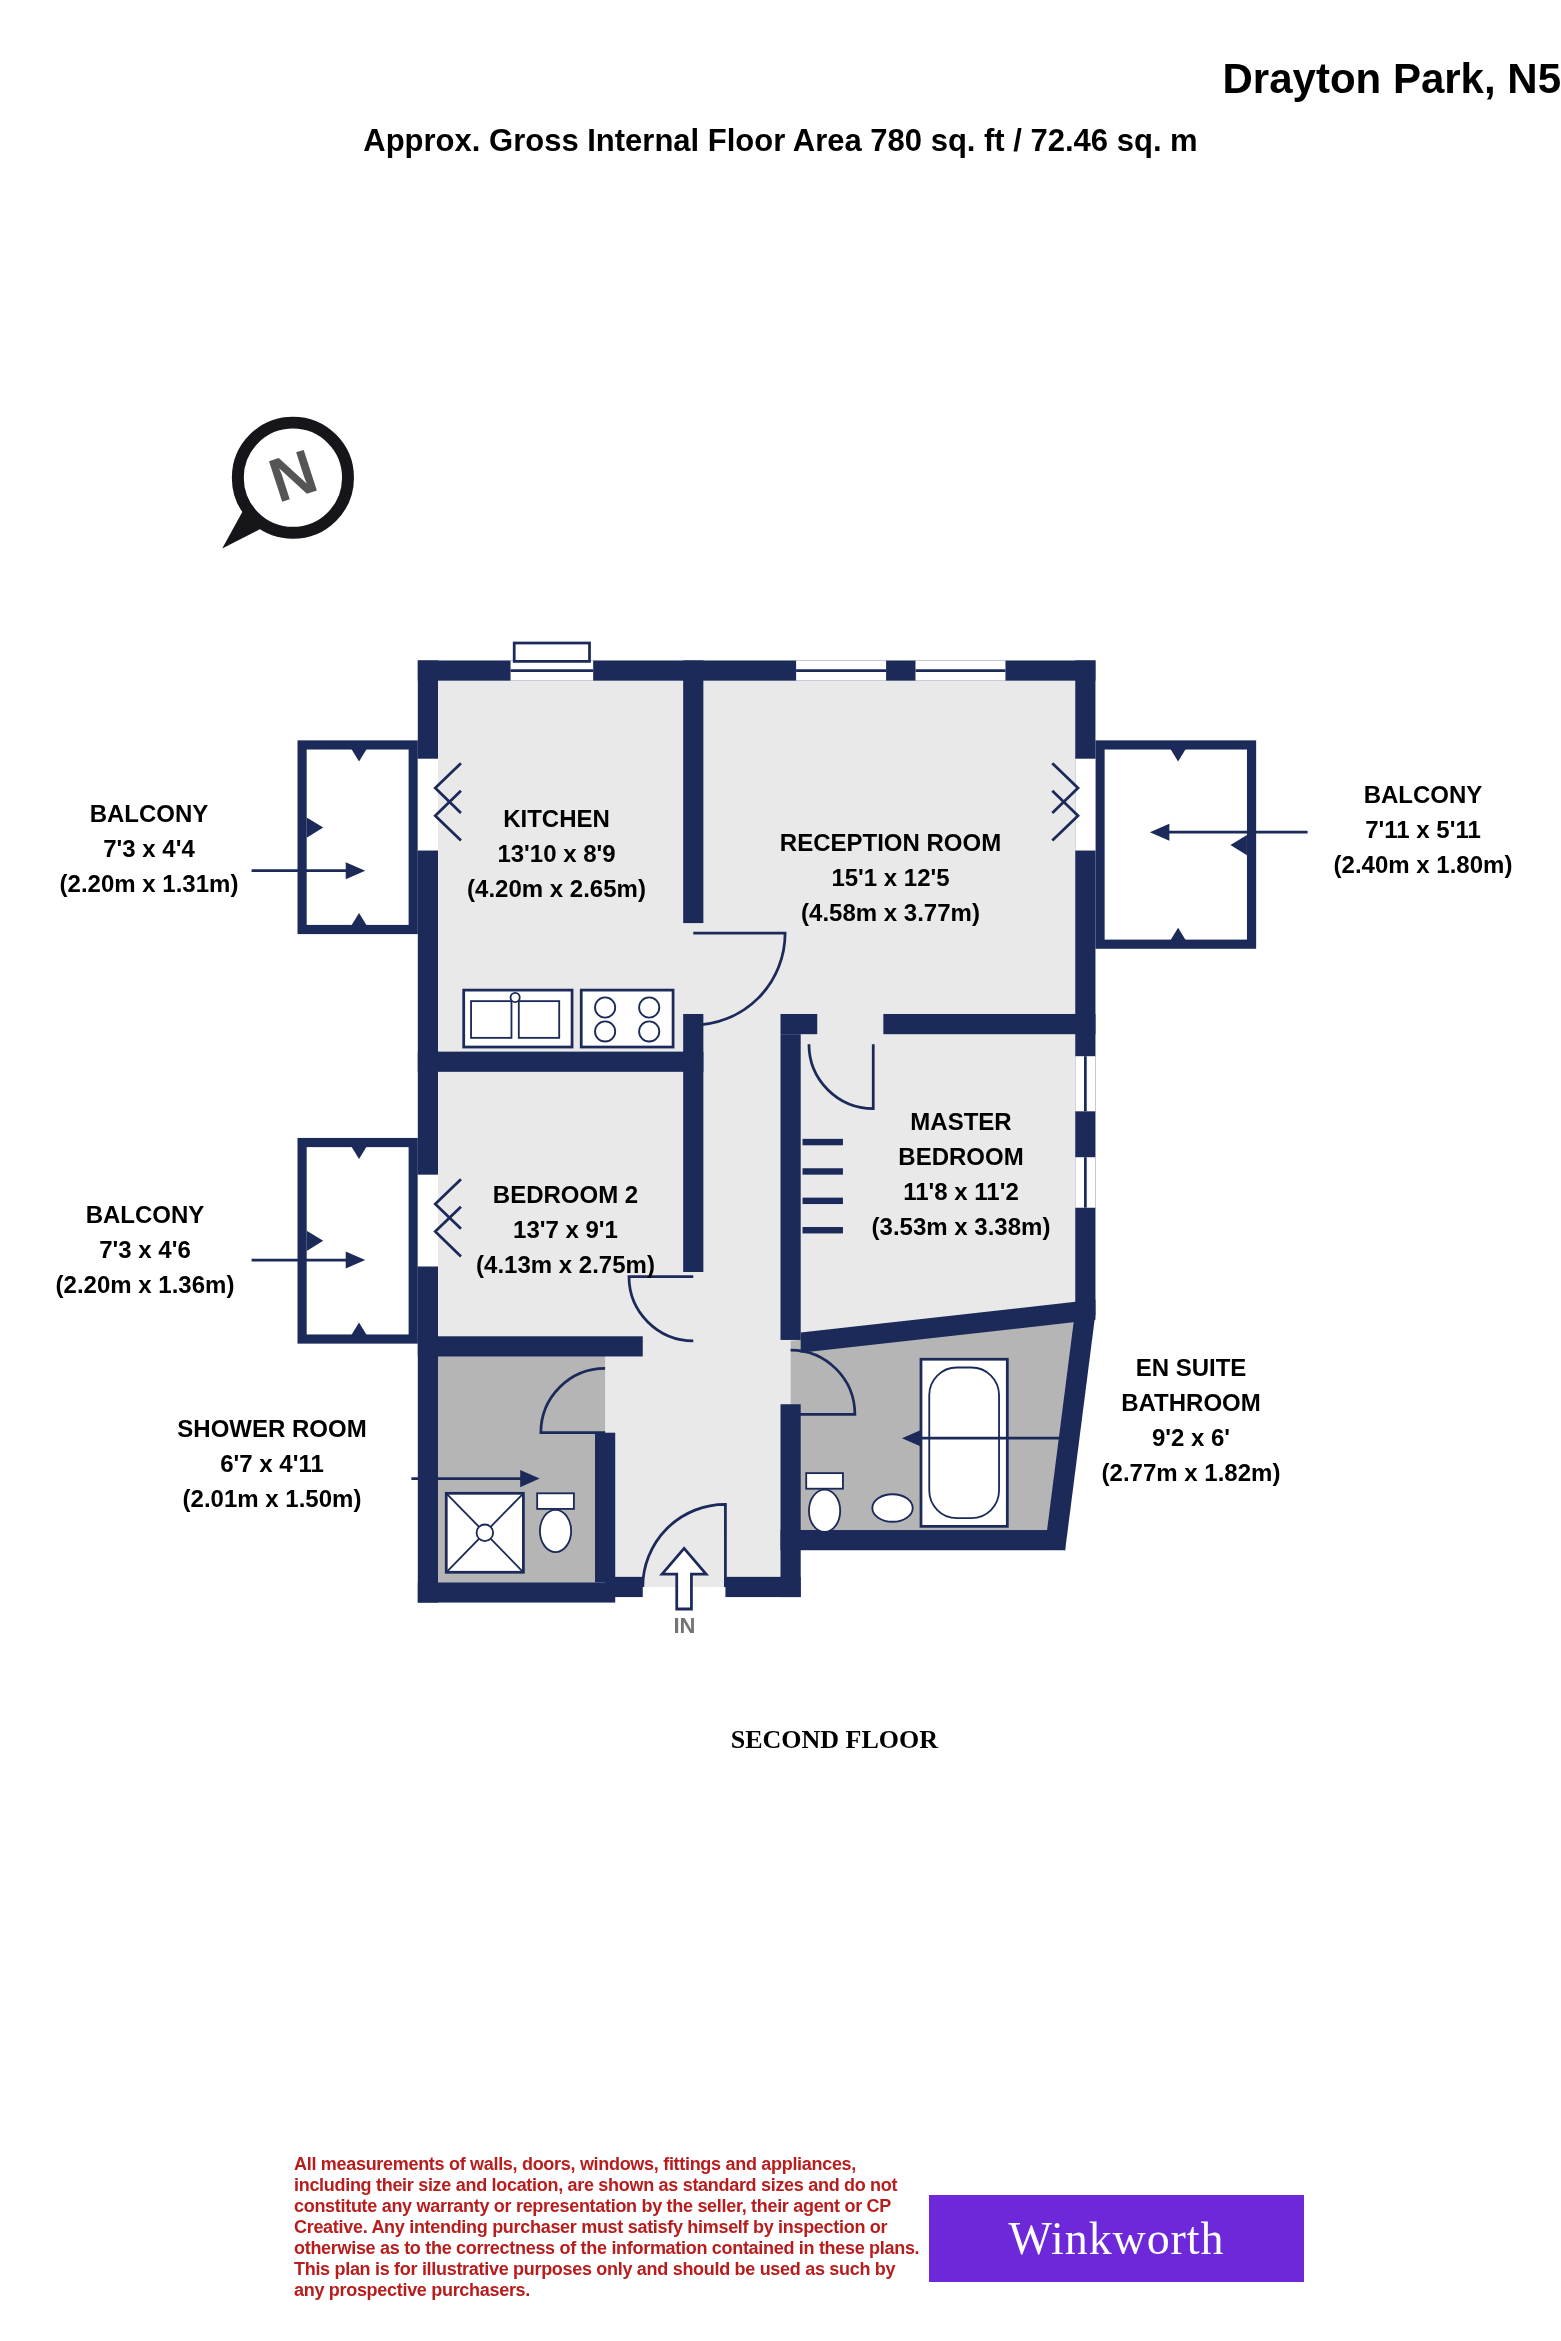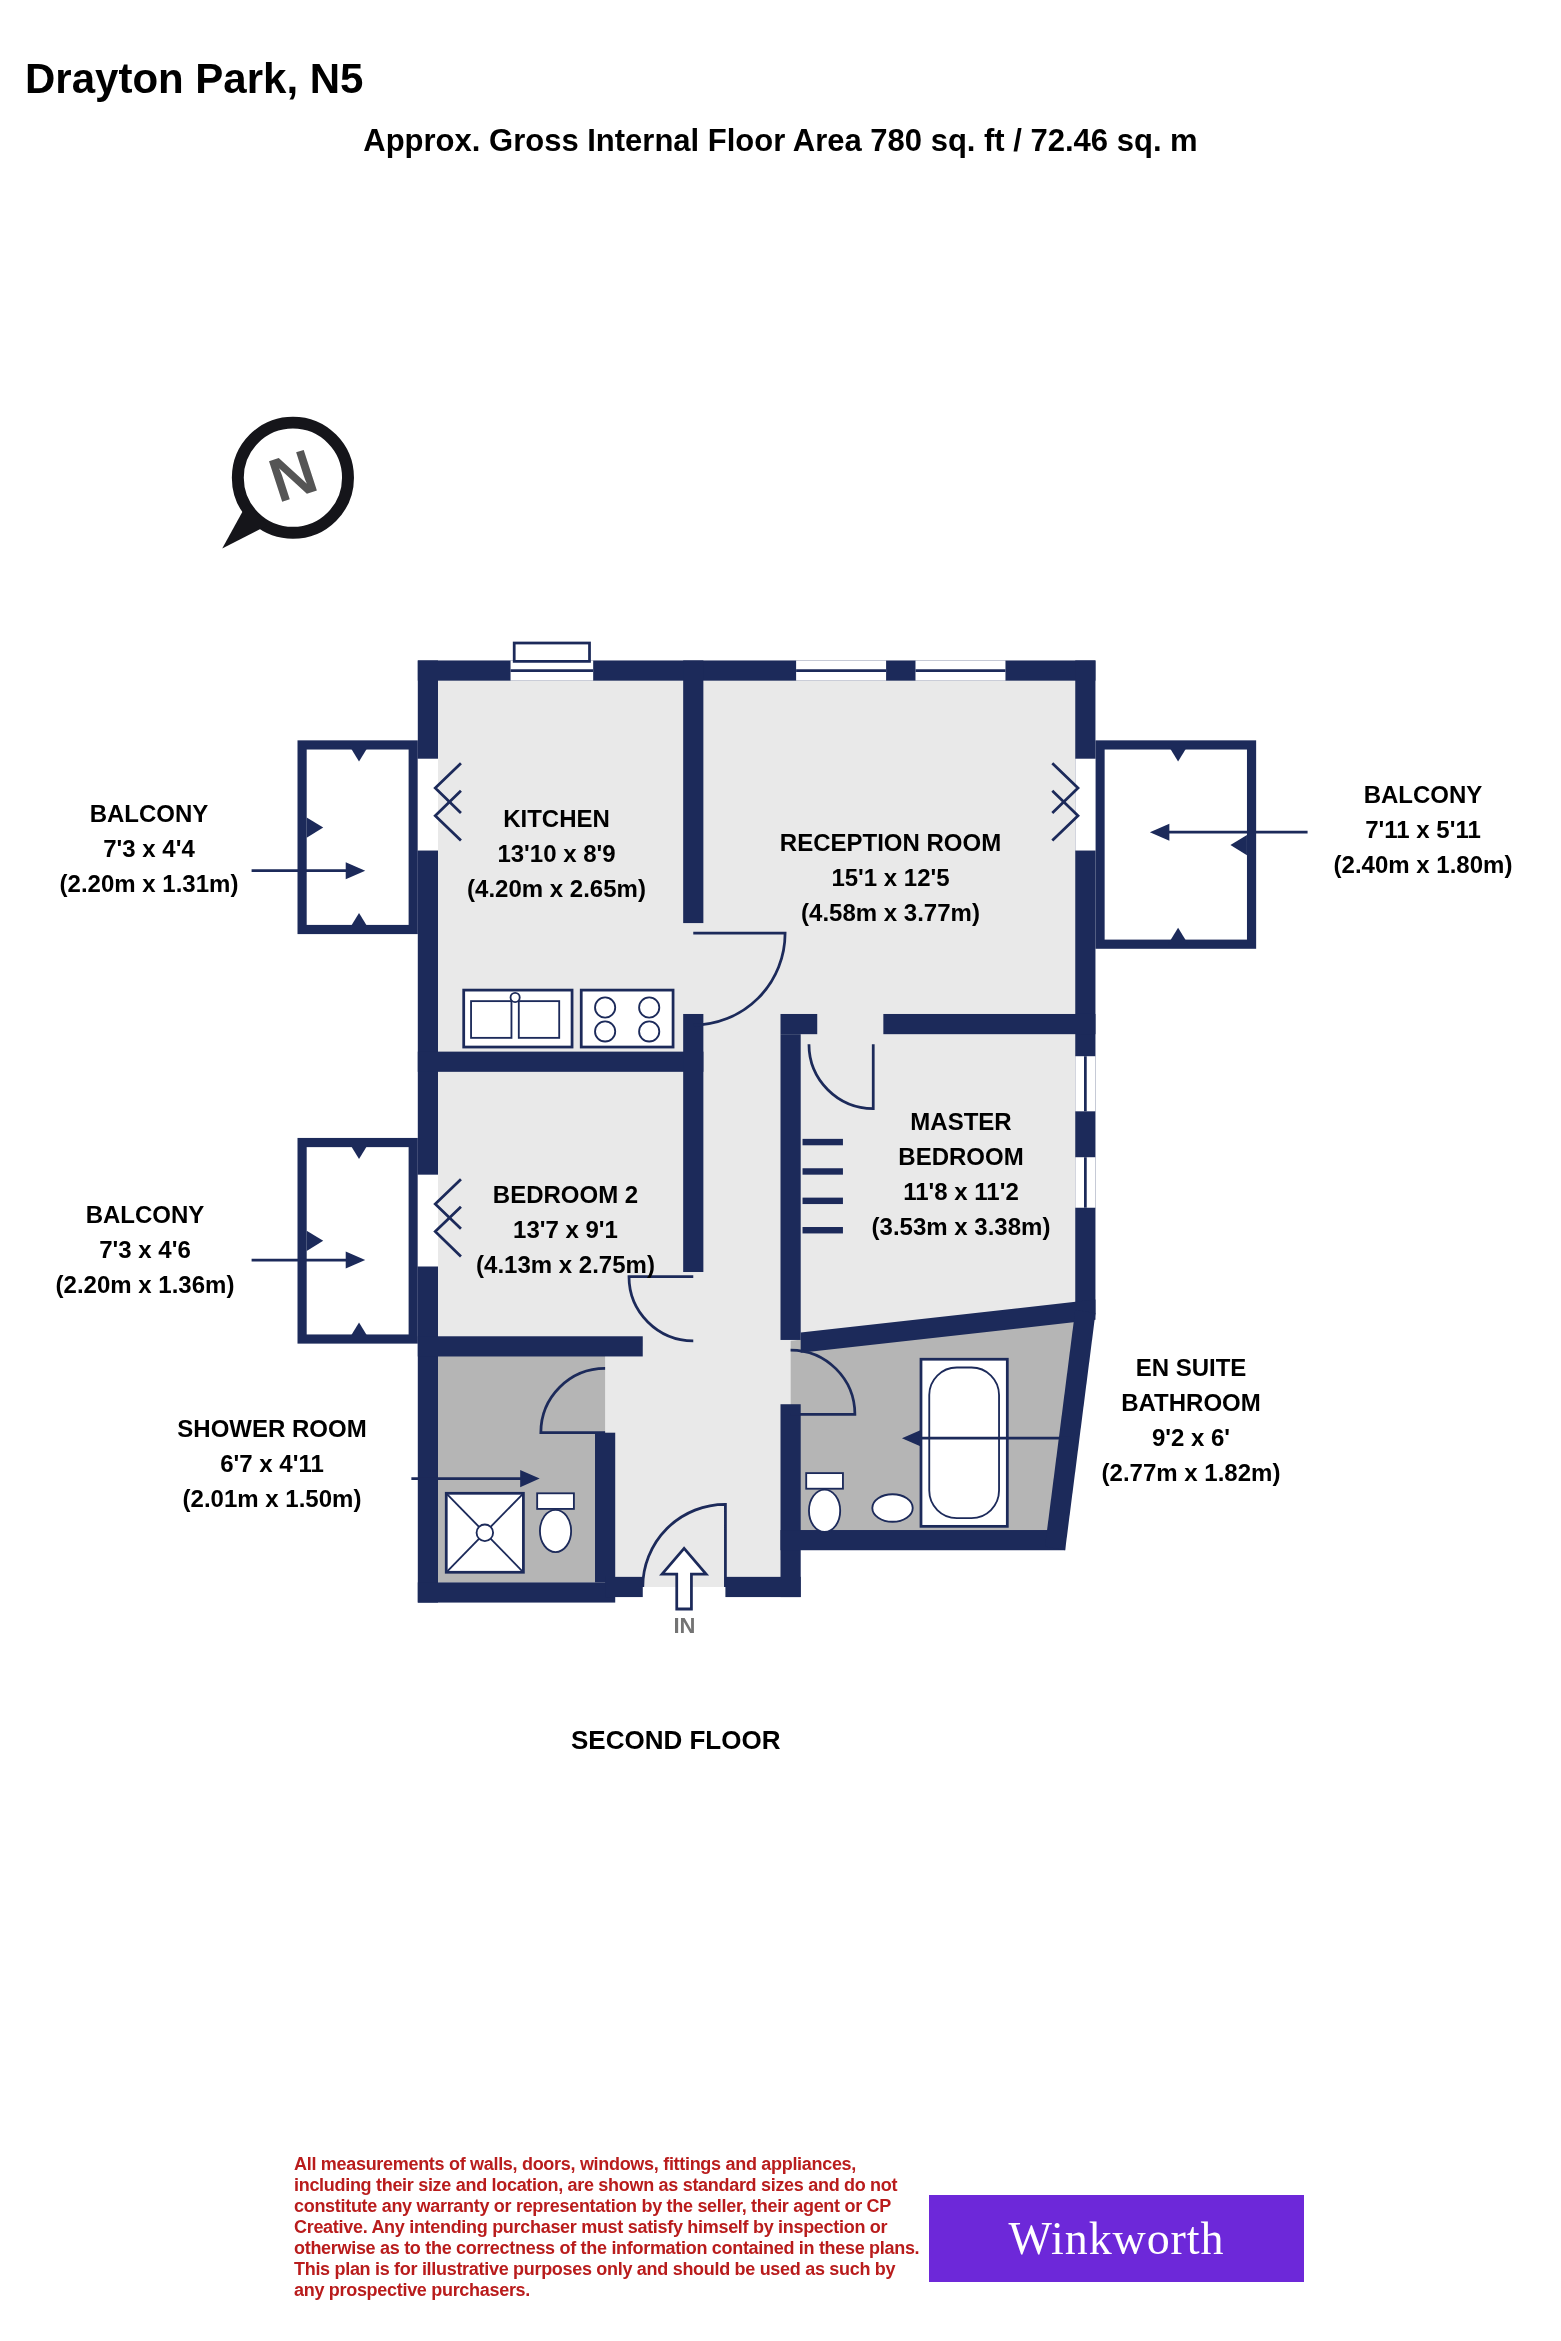--- a/index.html
+++ b/index.html
@@ -1,36 +1,36 @@
 <!DOCTYPE html>
 <html style="font-size:14.7px"><head>
 <meta charset="utf-8">
 <style>
   * { margin:0; padding:0; box-sizing:border-box; }
   html, body { background:#ffffff; font-family:"Liberation Sans", sans-serif; }
   .page { position:relative; width:1561px; height:2342px; background:#ffffff; overflow:hidden; }
   .plan-svg { position:absolute; left:0; top:0; }
 
-  .title { position:absolute; left:0; top:55px; width:1561px; text-align:left;
-           font-size:42px; font-weight:bold; color:#000;padding-left:25px; }
+  .title { position:absolute; left:0; top:55px; width:1561px; text-align:right;
+           font-size:42px; font-weight:bold; color:#000; }
   .subtitle { position:absolute; left:0; top:123px; width:1561px; text-align:center;
               font-size:31px; font-weight:bold; color:#000; }
 
   .room-label { position:absolute; text-align:center; color:#000;
                 font-weight:bold; font-size:24px; line-height:35px; }
 
   .compass-n { position:absolute; left:259px; top:433px; width:68px; height:86px;
                line-height:86px; text-align:center; font-size:62px; font-weight:bold;
                color:#555; transform:rotate(-18deg); }
 
   .in-label { position:absolute; left:648px; top:1613px; width:73px; text-align:center;
               font-weight:bold; font-size:22px; color:#737373; }
 
-  .floor-label { position:absolute; left:571px; top:1725px; width:367px; text-align:left;
-                 font-weight:bold; font-size:26px; color:#000; }
+  .floor-label { position:absolute; left:571px; top:1725px; width:367px; text-align:right;
+                 font-weight:bold; font-size:26px; color:#000;font-family:Liberation Serif, serif; }
 
   .disclaimer { position:absolute; left:294px; top:2154px; width:634px;
                 font-size:18px; font-weight:bold; line-height:21px;
                 letter-spacing:-0.3px; color:#b91c1c; }
 
   .brand-box { position:absolute; left:929px; top:2195px; width:375px; height:87px;
                background:#6d28d9; display:flex; align-items:center; justify-content:center; }
   .brand-text { font-family:"Liberation Serif", serif; font-size:46px; color:#ffffff;
                 letter-spacing:0.9px; }
 </style>

